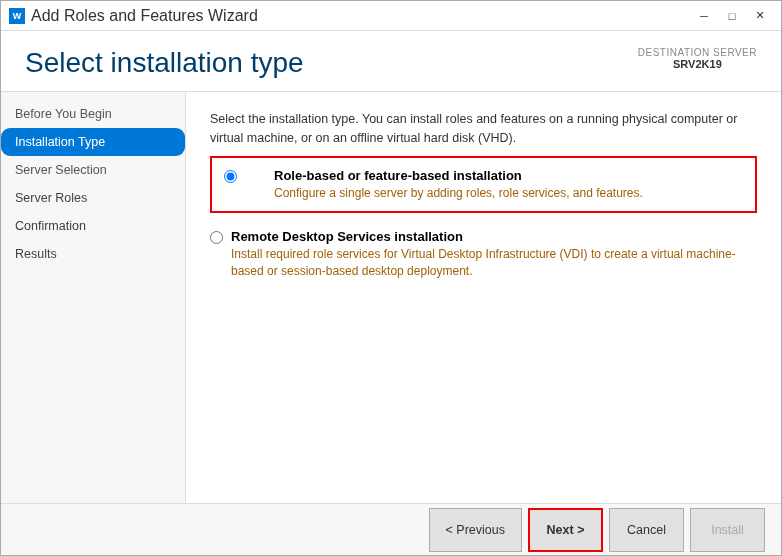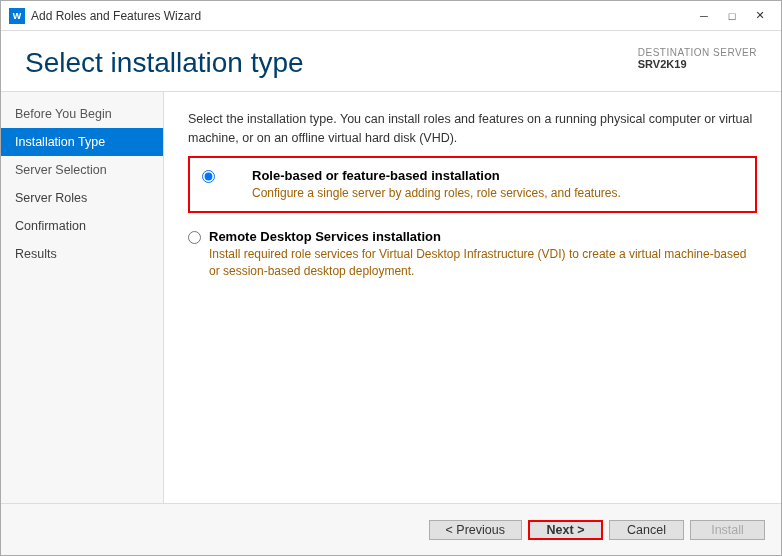--- a/index.html
+++ b/index.html
@@ -39,21 +39,21 @@
       display: flex;
       align-items: center;
       justify-content: center;
       color: white;
       font-size: 9px;
       font-weight: bold;
     }
 
     .title-bar-title {
       flex: 1;
-      font-size: 12px;
+      font-size: 16px;
       color: #333;
     }
 
     .title-bar-controls {
       display: flex;
       gap: 2px;
     }
 
     .title-bar-btn {
       width: 26px;
@@ -78,21 +78,21 @@
       flex-shrink: 0;
     }
 
     .wizard-title {
       font-size: 28px;
       font-weight: 300;
       color: #003f6b;
     }
 
     .destination-server {
-      text-align: left;
+      text-align: center;
       font-size: 11px;
       color: #555;
     }
 
     .destination-server-label {
       font-size: 10px;
       color: #888;
       text-transform: uppercase;
       letter-spacing: 0.5px;
     }
@@ -103,37 +103,38 @@
       font-weight: 600;
     }
 
     .wizard-body {
       display: flex;
       flex: 1;
       overflow: hidden;
     }
 
     .sidebar {
-      width: 163px;
+      width: 185px;
       background: #f7f7f7;
       border-right: 1px solid #ddd;
       padding: 8px 0;
       flex-shrink: 0;
     }
 
     .sidebar-item {
       padding: 7px 14px;
       font-size: 12.5px;
       color: #555;
       cursor: default;
     }
 
     .sidebar-item.active {
       background: #0078d7;
       color: #fff;
+      border-radius: 9px;
     }
 
     .sidebar-item.disabled {
       color: #404040;
     }
 
     .content-area {
       flex: 1;
       padding: 18px 24px;
       overflow-y: auto;
@@ -192,21 +193,21 @@
       background: #f7f7f7;
       display: flex;
       align-items: center;
       justify-content: flex-end;
       padding: 0 16px;
       gap: 6px;
       flex-shrink: 0;
     }
 
     .footer-btn {
-      height: 20px;
+      height: 44px;
       padding: 0 16px;
       border: 1px solid #adadad;
       background: #e1e1e1;
       font-size: 12.5px;
       color: #333;
       cursor: pointer;
       display: flex;
       align-items: center;
       justify-content: center;
       min-width: 75px;

